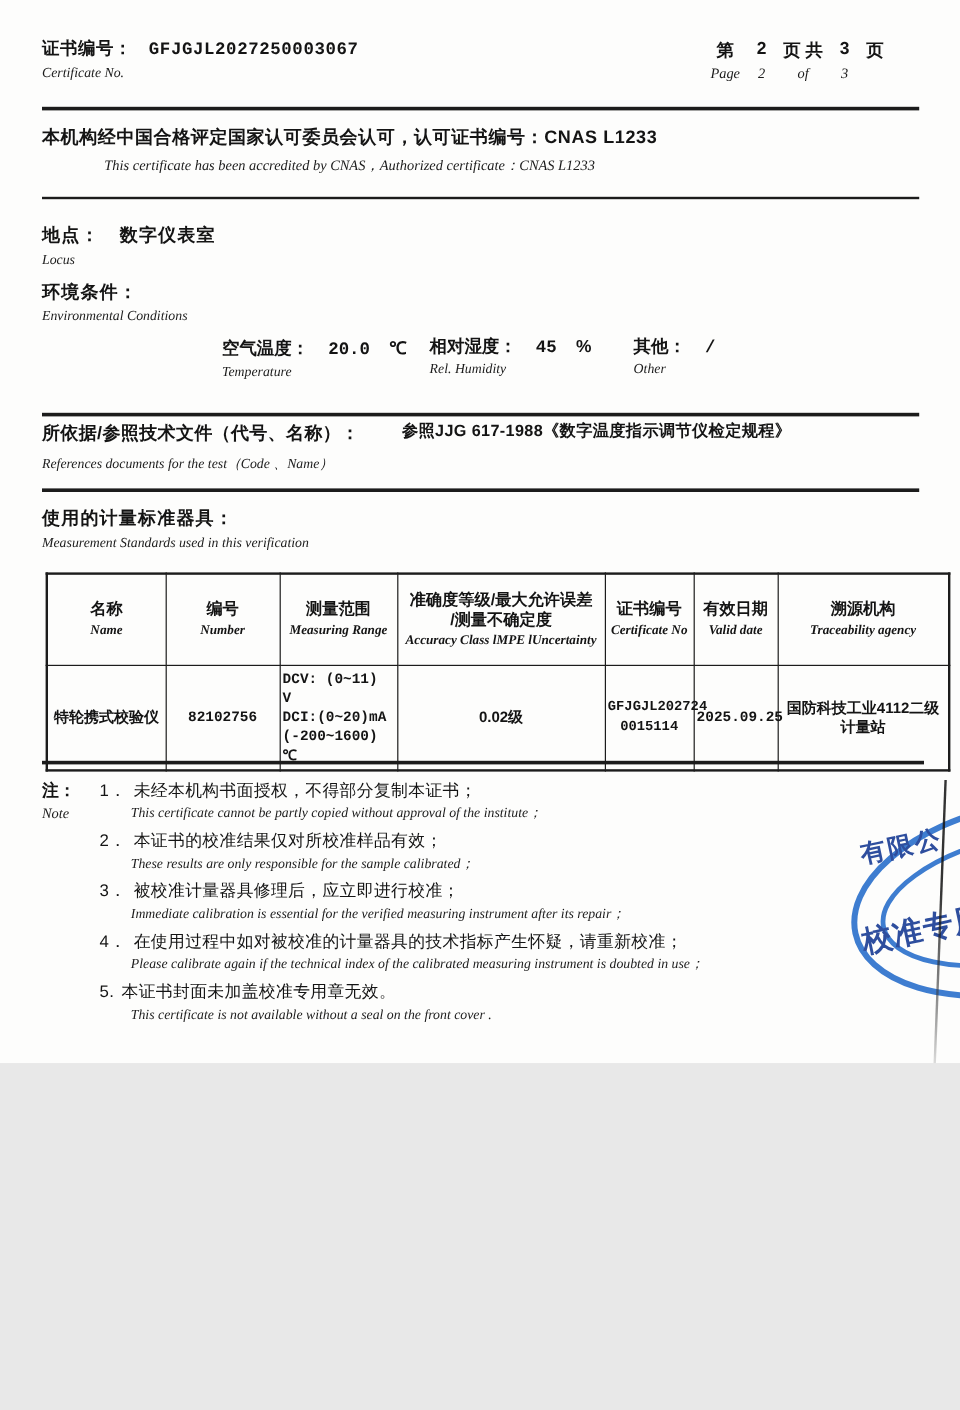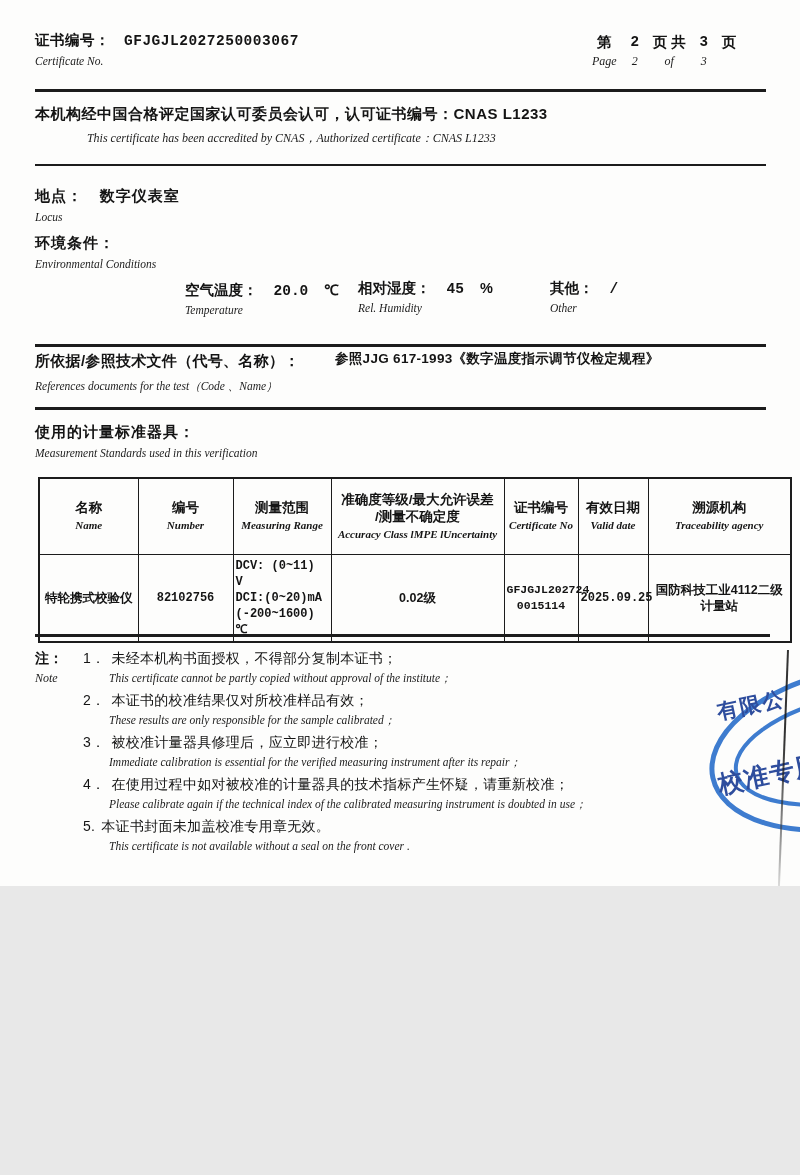--- a/index.html
+++ b/index.html
@@ -117,34 +117,34 @@
     <div class="l2 en">Temperature</div>
   </div>
 
   <div class="abs env-group" style="left:358px; top:279px;">
     <div class="l1">
       <span class="zhb">相对湿度：</span><span class="mono v">45</span><span class="zhb u">%</span>
     </div>
     <div class="l2 en">Rel. Humidity</div>
   </div>
 
-  <div class="abs env-group" style="left:528px; top:279px;margin-left:22px;">
+  <div class="abs env-group" style="left:528px; top:279px;">
     <div class="l1">
       <span class="zhb">其他：</span><span class="v" style="font-family:'Liberation Mono',monospace;">/</span>
     </div>
     <div class="l2 en">Other</div>
   </div>
 
   <div class="rule" style="top:344px; height:3px;"></div>
 
   <div class="abs" style="left:35px; top:352px;">
     <div class="sec-zh zhb" style="letter-spacing:.3px;">所依据/参照技术文件（代号、名称）：</div>
     <div class="sec-en en" style="margin-top:8px;">References documents for the test（Code 、Name）</div>
   </div>
-  <div class="abs ref-val zhb" style="left:335px; top:350px; width:430px;">参照JJG 617-1993《数字温度指示调节仪检定规程》</div>
+  <div class="abs ref-val zhb" style="left:335px; top:350px; width:430px;">参照JJG 617-1988《数字温度指示调节仪检定规程》</div>
 
   <div class="rule" style="top:407px; height:3px;"></div>
 
   <div class="abs" style="left:35px; top:423px;">
     <div class="sec-zh zhb">使用的计量标准器具：</div>
     <div class="sec-en en">Measurement Standards used in this verification</div>
   </div>
 
   <table class="std abs" style="left:38px; top:477px;">
     <colgroup>

